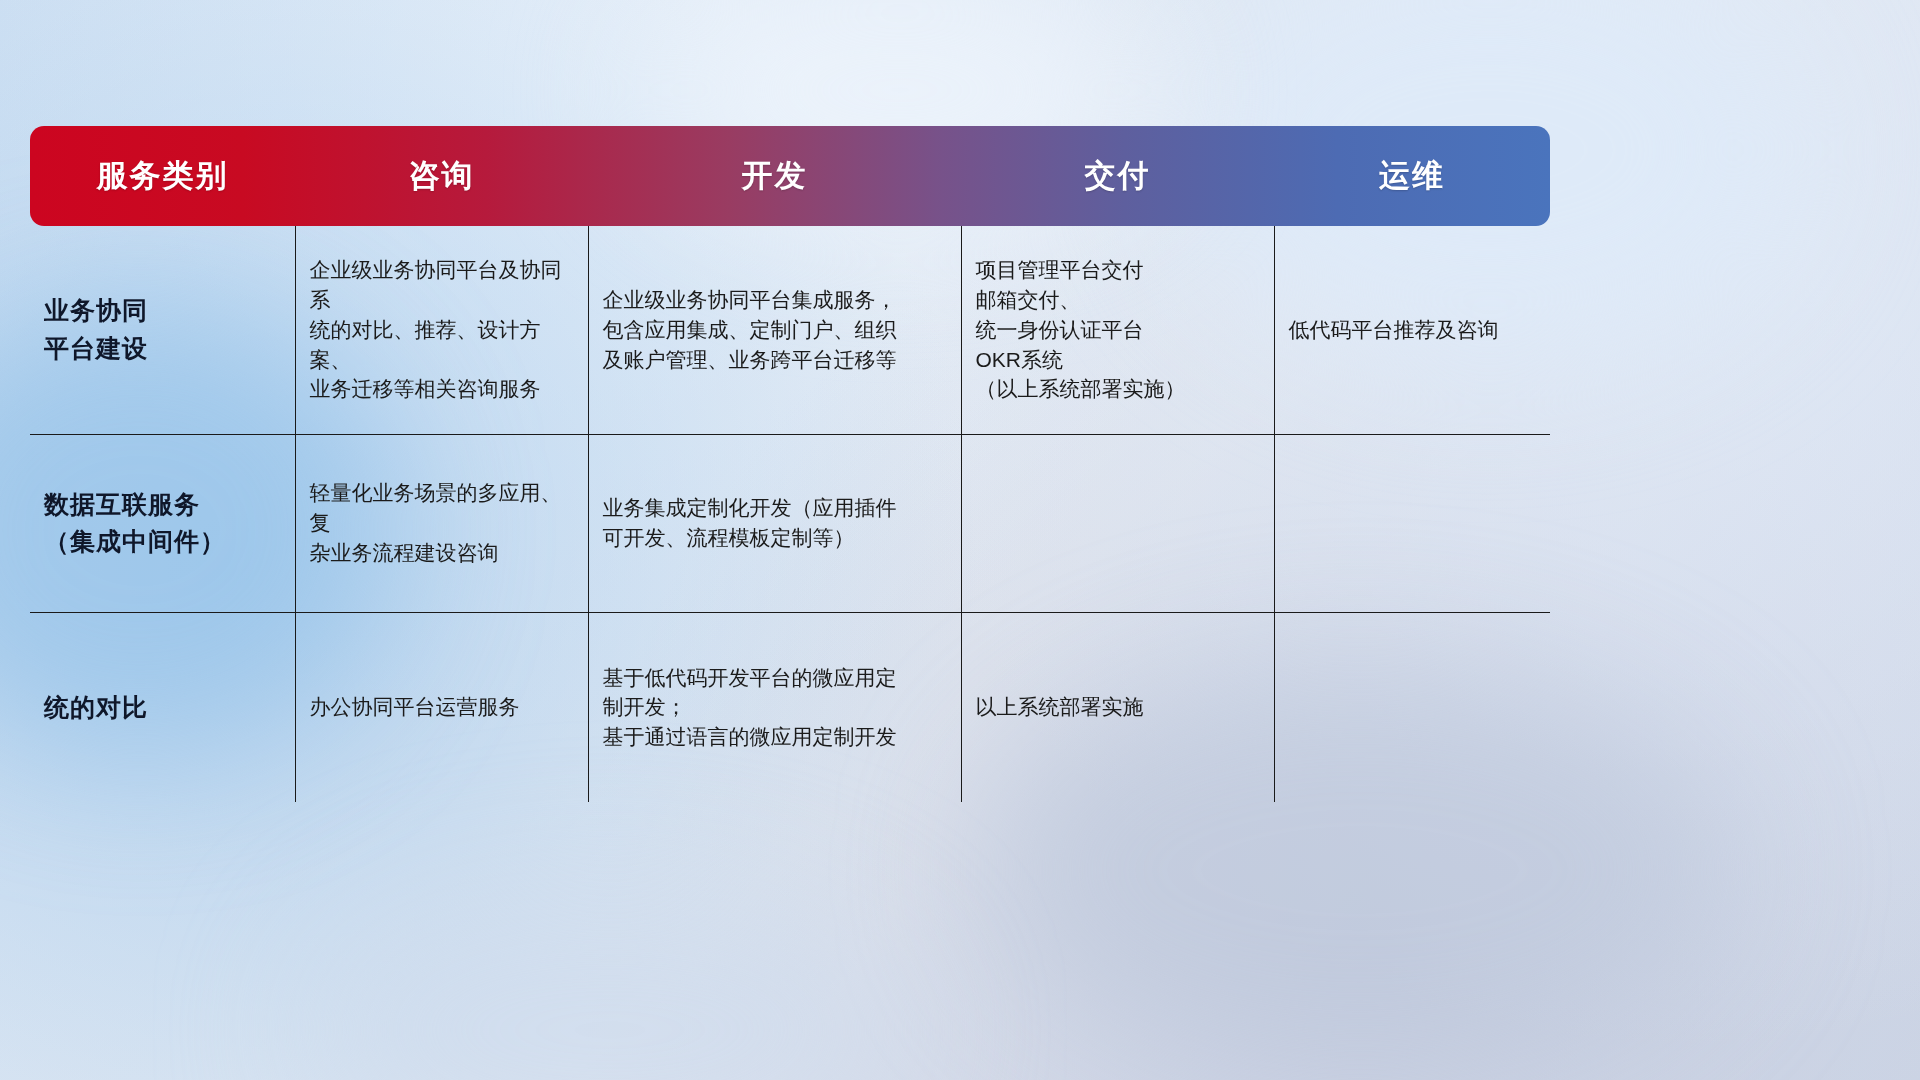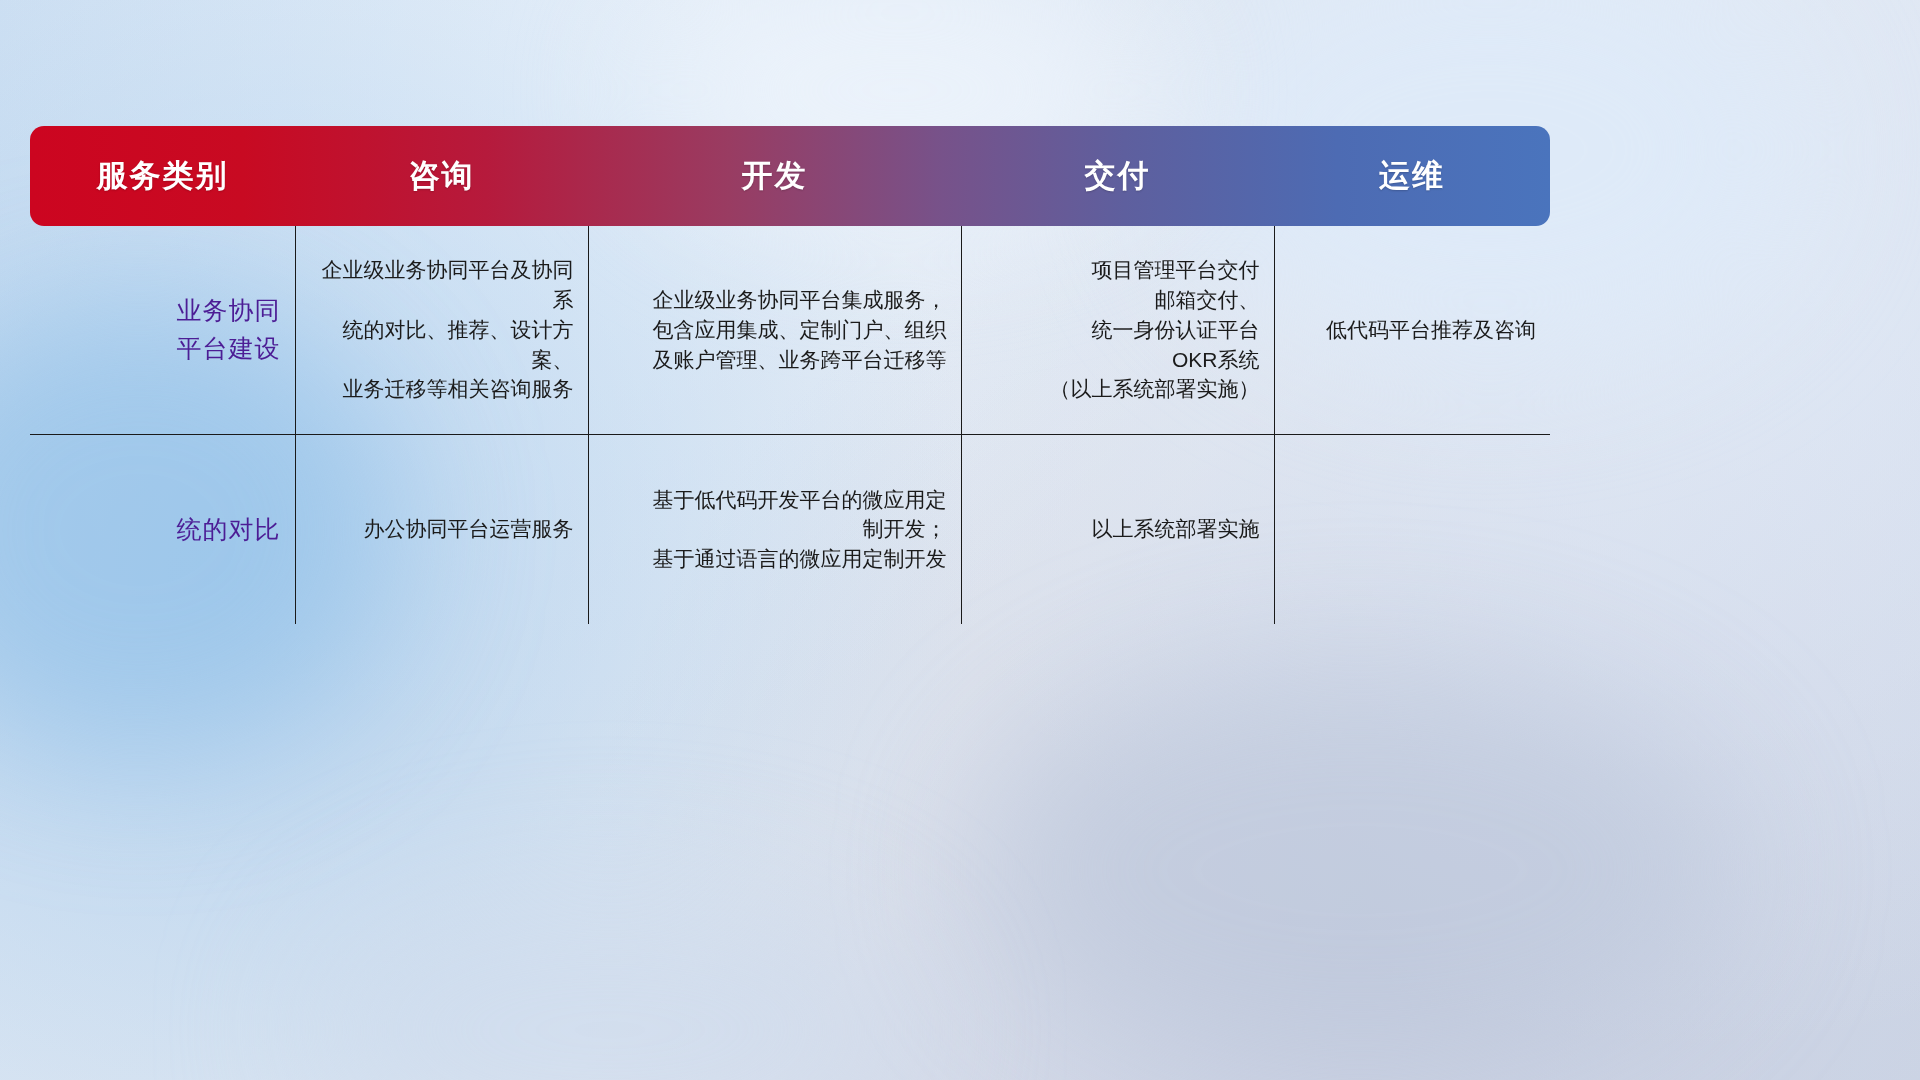--- a/index.html
+++ b/index.html
@@ -81,31 +81,31 @@
       #5e5f9e 72%,
       #4d6bb3 86%,
       #4a74bd 100%);
     z-index: 1;
   }
 
   
   tbody td {
     border: 1px solid #1a1a1a;
     vertical-align: middle;
-    text-align: right;
+    text-align: left;
     font-size: 21px;
     line-height: 1.42;
     color: #1b1b1b;
     padding: 4px 14px;
     background: transparent;
   }
   tbody tr td:first-child {
     border-left: none;
-    color: #4c1d95;
-    font-weight: normal;
+    color: #0f172a;
+    font-weight: bold;
     font-size: 25px;
     line-height: 1.5;
     letter-spacing: 1px;
   }
   tbody tr td:last-child {
     border-right: none;
   }
   tbody tr:last-child td {
     border-bottom: none;
   }
@@ -160,20 +160,30 @@
         <td><span class="cell-text">企业级业务协同平台集成服务，
 包含应用集成、定制门户、组织
 及账户管理、业务跨平台迁移等</span></td>
         <td><span class="cell-text">项目管理平台交付
 邮箱交付、
 统一身份认证平台
 OKR系统
 （以上系统部署实施）</span></td>
         <td><span class="cell-text">低代码平台推荐及咨询</span></td>
       </tr>
+      <tr class="row-2">
+        <td><span class="cell-text">数据互联服务
+（集成中间件）</span></td>
+        <td><span class="cell-text">轻量化业务场景的多应用、复
+杂业务流程建设咨询</span></td>
+        <td><span class="cell-text">业务集成定制化开发（应用插件
+可开发、流程模板定制等）</span></td>
+        <td><span class="cell-text"></span></td>
+        <td><span class="cell-text"></span></td>
+      </tr>
       <tr class="row-3">
         <td><span class="cell-text">统的对比</span></td>
         <td><span class="cell-text">办公协同平台运营服务</span></td>
         <td><span class="cell-text">基于低代码开发平台的微应用定
 制开发；
 基于通过语言的微应用定制开发</span></td>
         <td><span class="cell-text">以上系统部署实施</span></td>
         <td><span class="cell-text"></span></td>
       </tr>
     </tbody>

